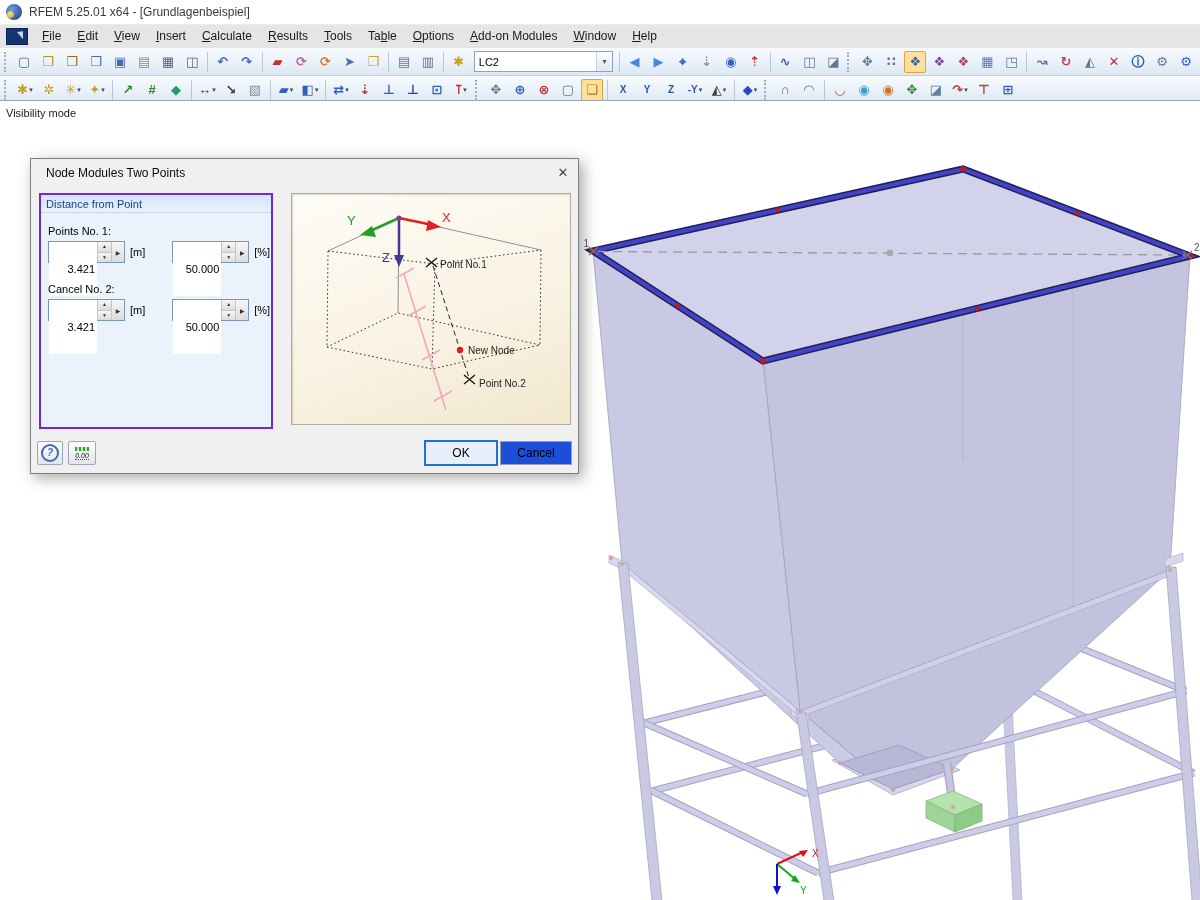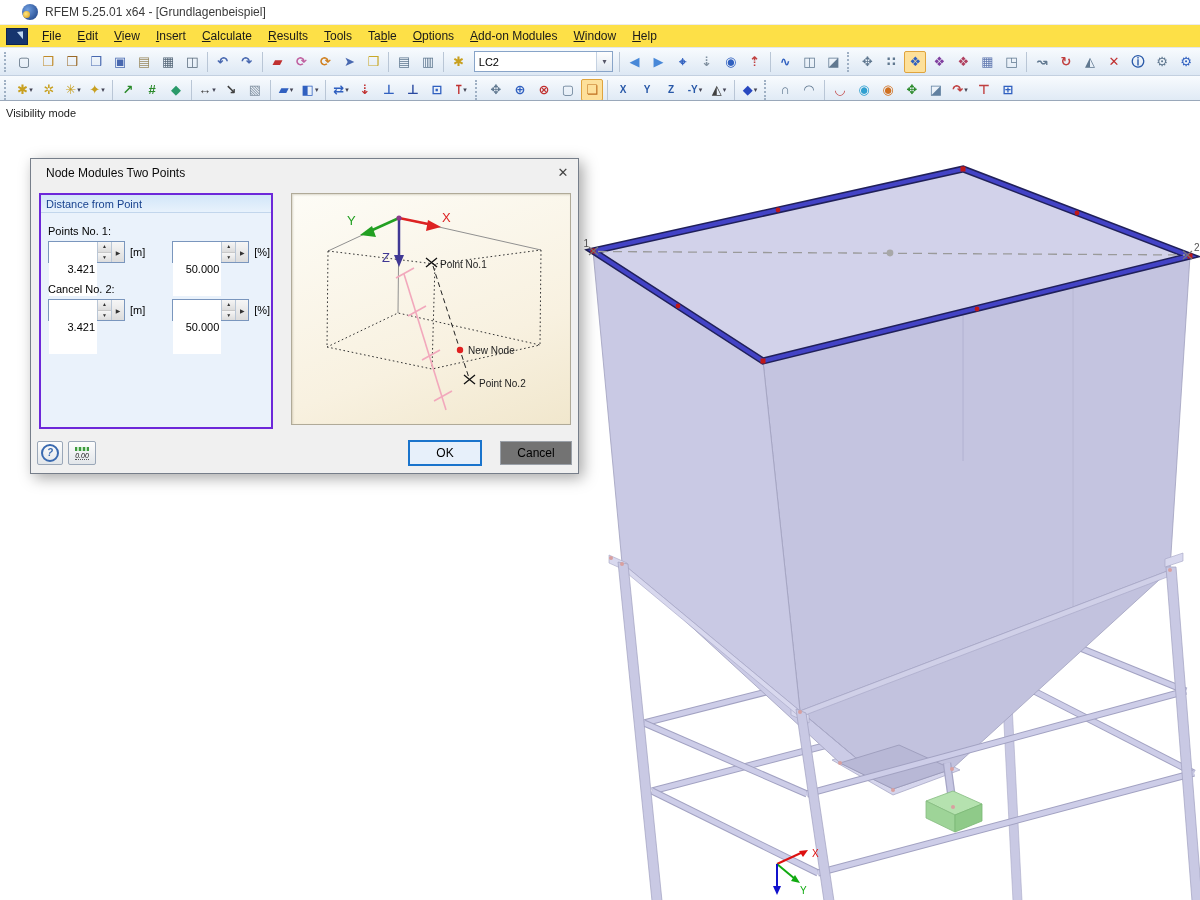--- a/index.html
+++ b/index.html
@@ -2,26 +2,26 @@
 <html><head>
 <meta charset="utf-8">
 <style>
   html,body{margin:0;padding:0;}
   body{
     width:1200px;height:900px;overflow:hidden;position:relative;
     font-family:"Liberation Sans","DejaVu Sans",sans-serif;
     background:#fff;-webkit-font-smoothing:antialiased;
   }
   
-  .titlebar{height:24px;background:#ffffff;display:flex;align-items:center;padding-left:22px;border-bottom:1px solid #ececec;}
+  .titlebar{height:24px;background:#ffffff;display:flex;align-items:center;padding-left:6px;border-bottom:1px solid #ececec;}
   .app-icon{width:16px;height:16px;border-radius:8px;background:radial-gradient(circle at 35% 35%,#6f9ee0,#163a7e);position:relative;flex:none;}
   .app-icon:before{content:"";position:absolute;left:1px;bottom:2px;width:7px;height:7px;border-radius:50%;background:radial-gradient(circle at 40% 40%,#ffe680,#d89a10);}
   .title-text{font-size:12px;color:#3a3a3a;margin-left:7px;}
   
-  .menubar{height:22px;background:#fde047;display:flex;align-items:center;border-bottom:1px solid #e2e6ec;padding-left:4px;text-align:right;}
+  .menubar{height:22px;background:#e5e5e5;display:flex;align-items:center;border-bottom:1px solid #e2e6ec;padding-left:4px;text-align:right;}
   .doc-icon{width:20px;height:15px;background:#16356e;margin:0 6px 0 2px;position:relative;flex:none;border:1px solid #0e2450;}
   .doc-icon:before{content:"";position:absolute;left:4px;top:3px;border-left:6px solid transparent;border-right:6px solid #bcd6f2;border-bottom:8px solid transparent;border-top:0;transform:skewY(-8deg);}
   .menu-item{font-size:12px;color:#1a1a1a;padding:2px 8px;cursor:default;}
   .menu-item u{text-decoration:underline;}
   
   .toolbar{height:27px;background:linear-gradient(#f8fbfe,#dde8f4);border-bottom:1px solid #c3d0e0;display:flex;align-items:center;padding:0 2px;white-space:nowrap;}
   .tb-btn{min-width:20px;height:20px;display:inline-flex;align-items:center;justify-content:center;margin:0 1px;border:1px solid transparent;border-radius:2px;}
   .tb-btn.hl{background:#fde09a;border-color:#dfa43e;}
   .tb-glyph{font-size:13px;line-height:1;font-weight:bold;}
   .tb-glyph.small{font-size:10px;}
@@ -54,21 +54,21 @@
   .unit{font-size:11px;color:#000;margin-left:5px;}
   .gap{width:27px;flex:none;}
   .illus{position:absolute;left:260px;top:34px;width:278px;height:230px;background:linear-gradient(160deg,#fdfcf6 0%,#f8f1e0 65%,#f1e7cd 100%);border:1px solid #b0aa98;box-shadow:inset 1px 1px 2px rgba(120,110,80,.25);}
   .dlg-bottom{position:absolute;left:6px;top:282px;width:535px;height:24px;display:flex;align-items:center;}
   .sq-btn{width:24px;height:22px;margin-right:5px;border:1px solid #9aa7b8;border-radius:2px;background:linear-gradient(#fdfdfd,#e2e6ea);display:flex;align-items:center;justify-content:center;flex-direction:column;}
   .qmark{width:14px;height:14px;border:2px solid #3a6ab0;border-radius:50%;color:#3a6ab0;font-weight:bold;font-size:10px;line-height:13px;text-align:center;font-style:italic;}
   .ruler{width:14px;height:4px;background:repeating-linear-gradient(90deg,#3f9a3f 0,#3f9a3f 2px,#bfe8bf 2px,#bfe8bf 4px);margin-bottom:1px;}
   .units-txt{font-size:7px;font-style:italic;color:#111;border-bottom:1px dotted #555;line-height:1;}
   .btn{width:70px;height:22px;font-size:12px;color:#000;display:flex;align-items:center;justify-content:center;}
   .btn.ok{margin-left:auto;background:#e7f0fa;border:2px solid #1a74cc;}
-  .btn.cancel{margin-left:18px;background:#737373;border:1px solid #9aa0a8;}
+  .btn.cancel{margin-left:2px;background:#1d4ed8;border:1px solid #9aa0a8;}
 </style>
 </head>
 <body>
 
 <div class="titlebar">
   <span class="app-icon"></span>
   <span class="title-text">RFEM 5.25.01 x64 - [Grundlagenbeispiel]</span>
 </div>
 
 <div class="menubar">

